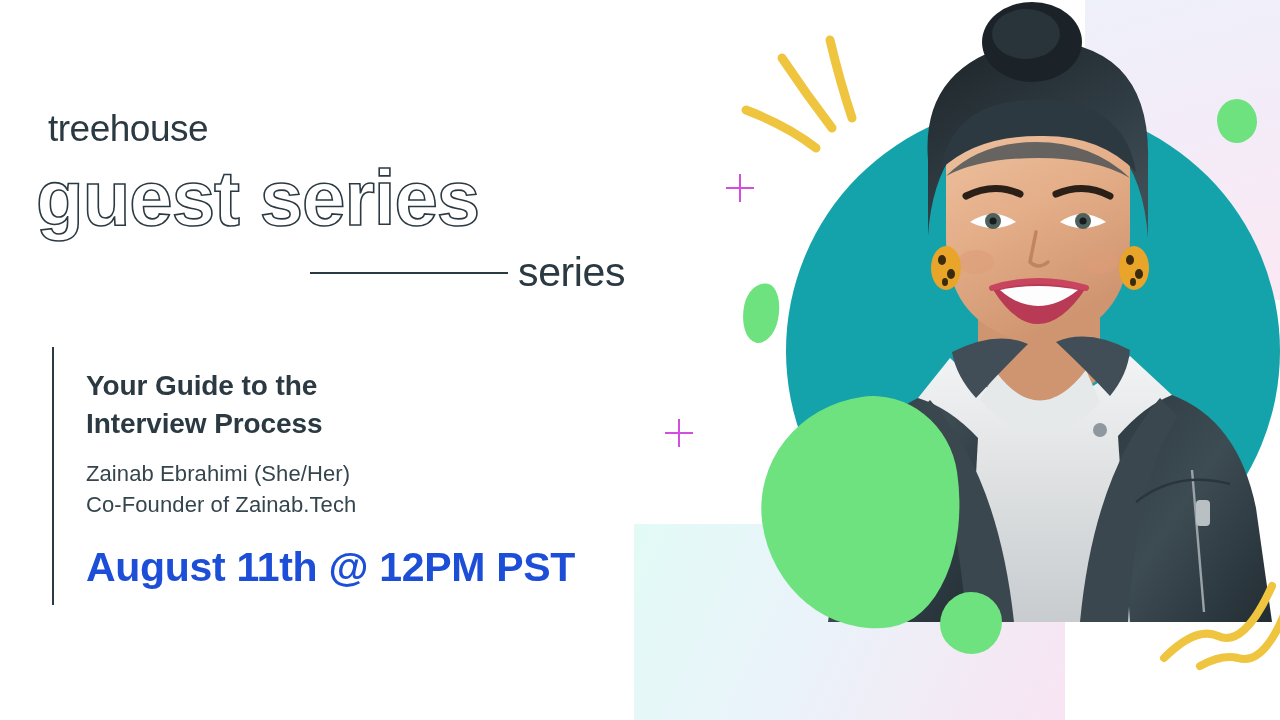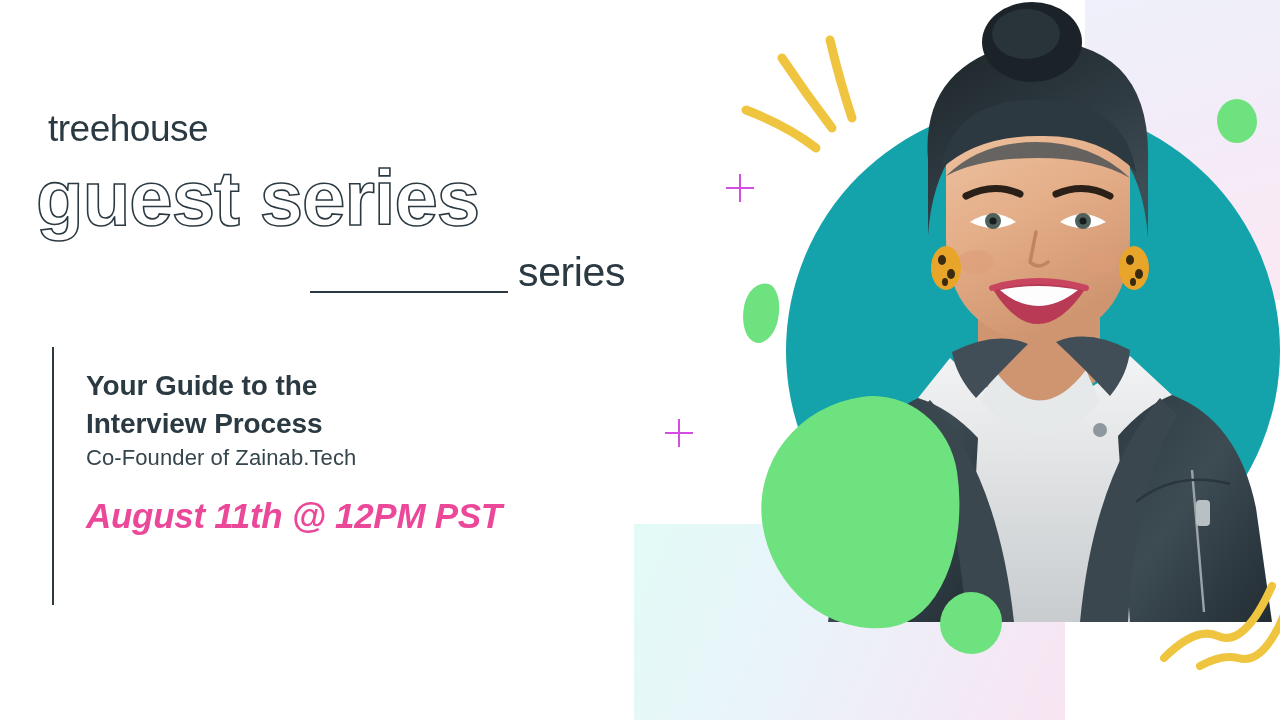--- a/index.html
+++ b/index.html
@@ -120,21 +120,21 @@
     letter-spacing:-1px;
     color:transparent;
     -webkit-text-stroke:1.6px #2b3a42;
     line-height:1.05;
     white-space:nowrap;
   }
   .series-row {
     position:absolute;
     left:310px; top:252px;
     width:315px;
-    display:flex; align-items:flex-end; gap:10px;
+    display:flex; align-items:center; gap:10px;
   }
   .series-rule {
     flex:1 1 auto;
     height:2px;
     background:#2b3a42;
   }
   .series-word {
     font-size:41px;
     font-weight:400;
     color:#2b3a42;
@@ -162,26 +162,25 @@
   .speaker-name, .speaker-role {
     font-size:22px;
     font-weight:400;
     color:#35454d;
     line-height:1.42;
     letter-spacing:0.1px;
   }
   .speaker-name { margin-top:16px; }
   .datetime {
     margin-top:24px;
-    font-size:35px;
+    font-size:41px;
     font-weight:700;
-    color:#ec4899;
+    color:#1d4ed8;
     letter-spacing:-0.3px;
     line-height:1.1;
-    font-style:italic;
   }
 </style>
 </head>
 <body>
 
 <div id="stage">
 
   <div class="pastel-top"></div>
   <div class="pastel-bottom"></div>
 
@@ -317,18 +316,19 @@
     <div class="headline-outline">guest series</div>
 
     <div class="series-row">
       <span class="series-rule"></span>
       <span class="series-word">series</span>
     </div>
 
     <div class="detail-block">
       <div class="talk-title">Your Guide to the
 Interview Process</div>
+      <div class="speaker-name">Zainab Ebrahimi (She/Her)</div>
       <div class="speaker-role">Co-Founder of Zainab.Tech</div>
       <div class="datetime">August 11th @ 12PM PST</div>
     </div>
 
   </div>
 </div>
 
 </body></html>

